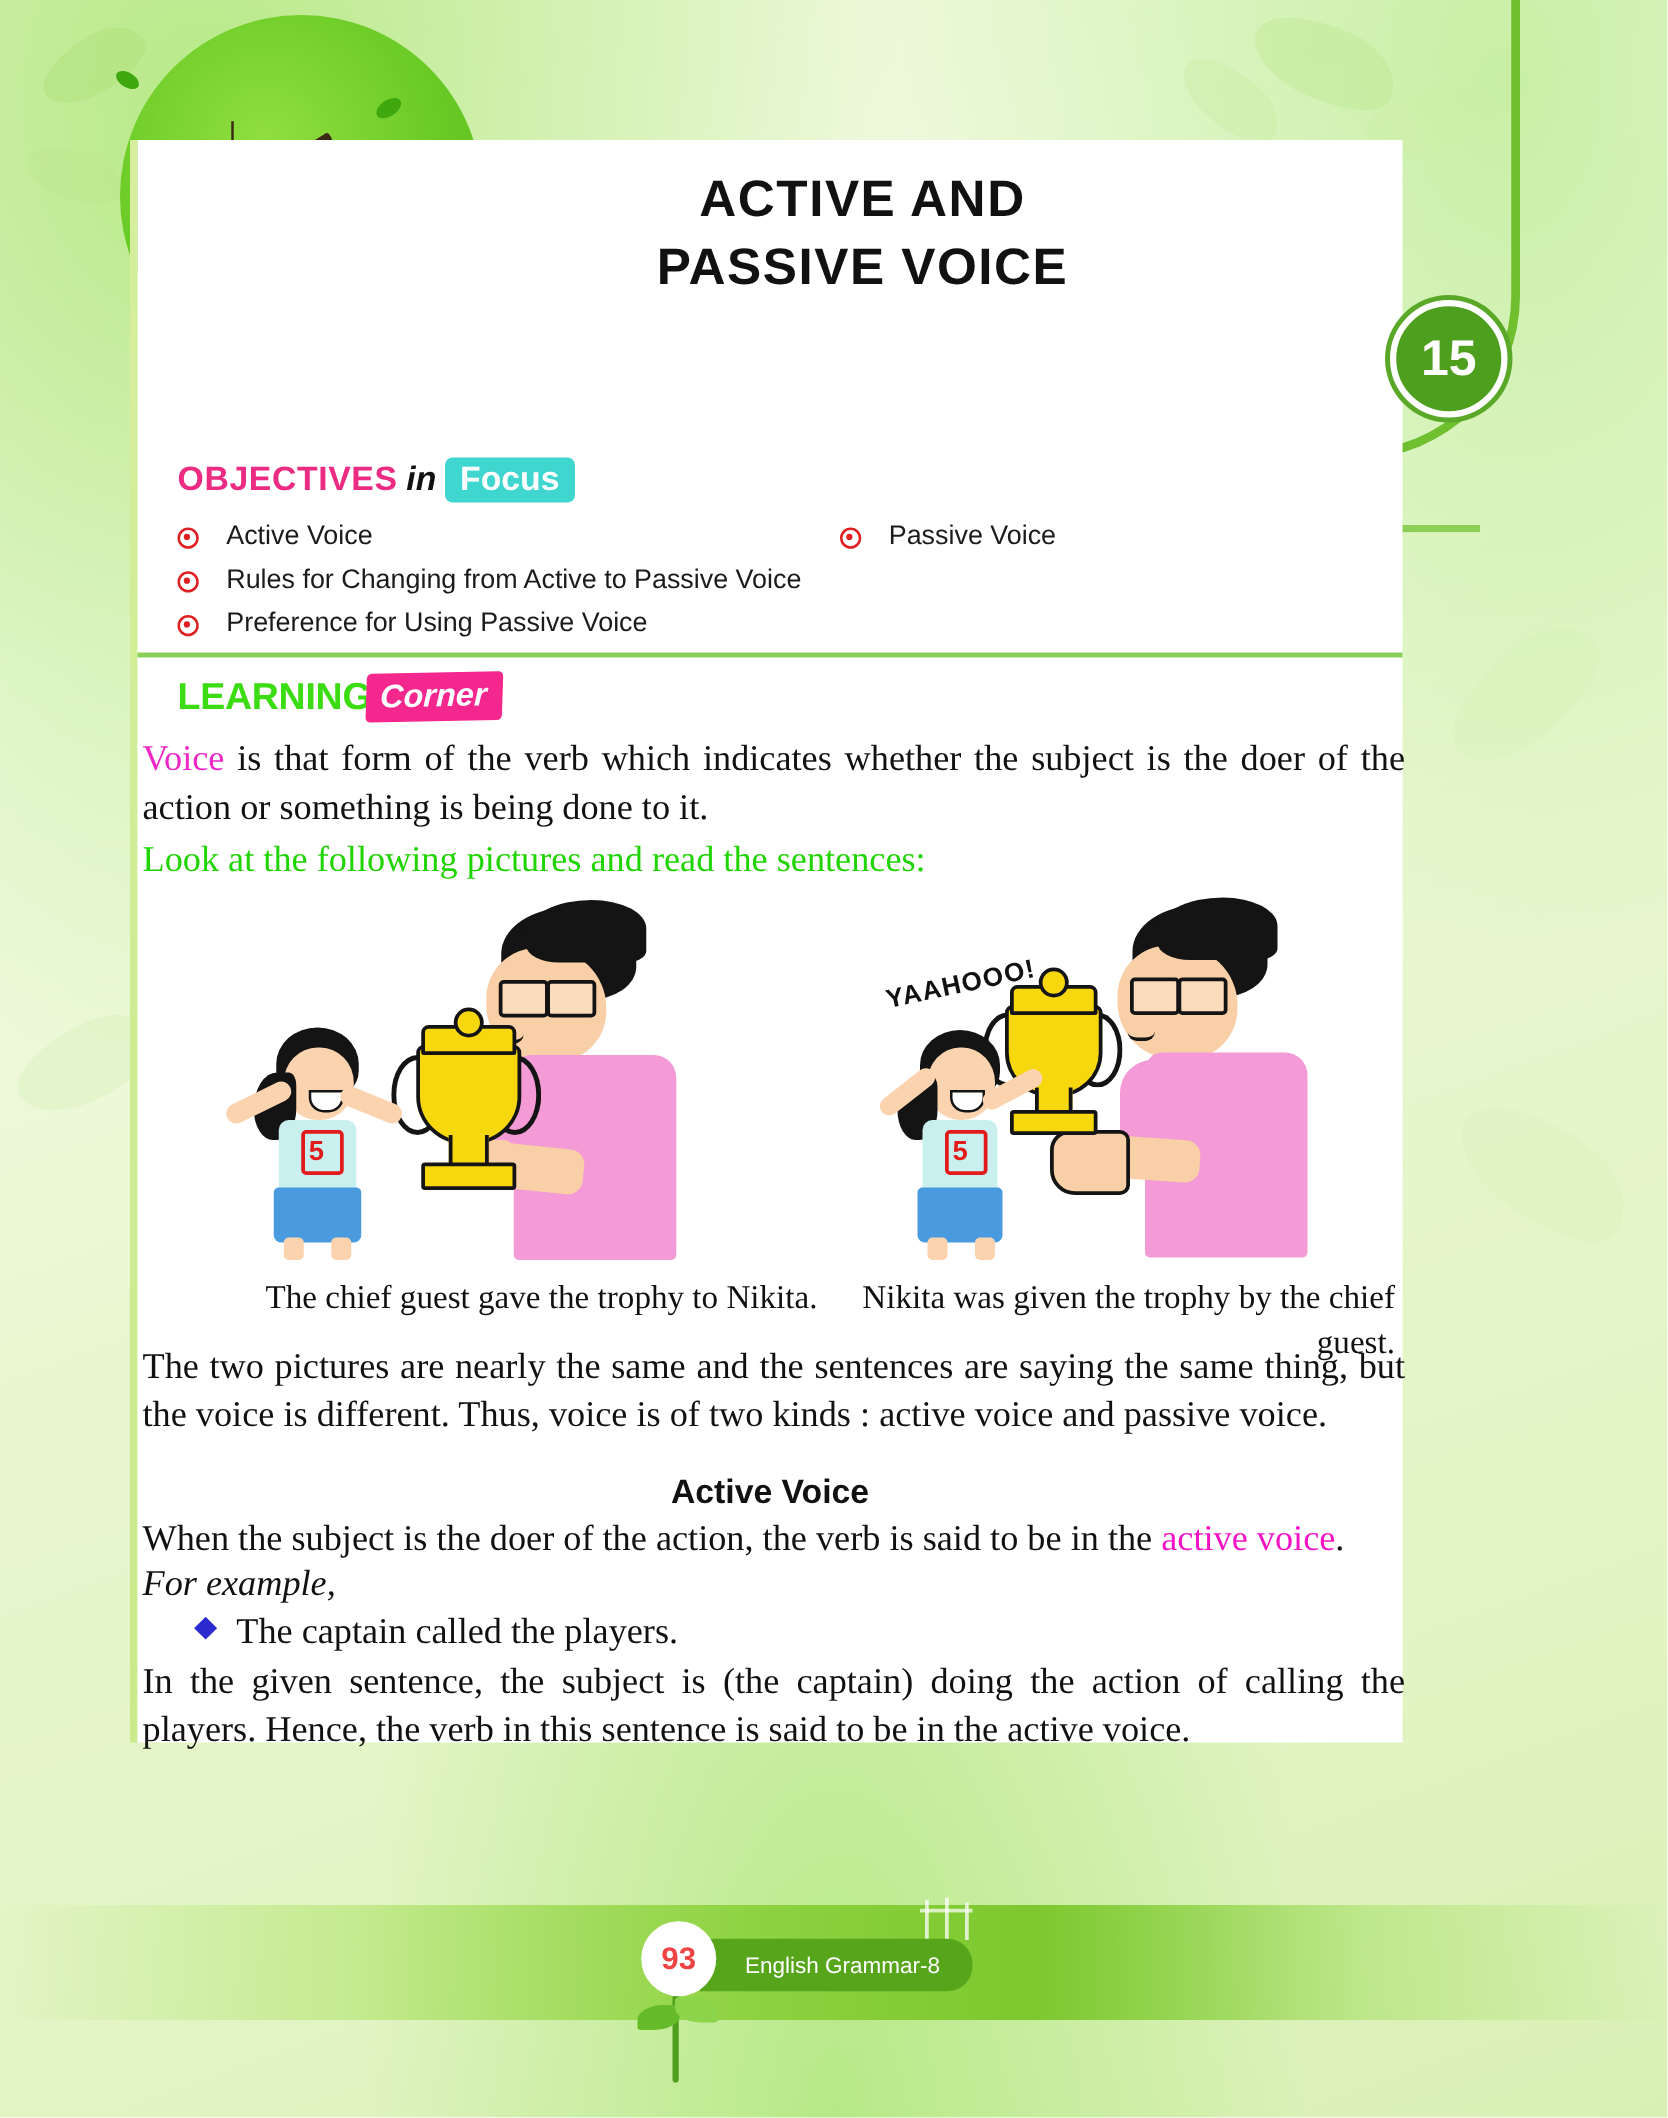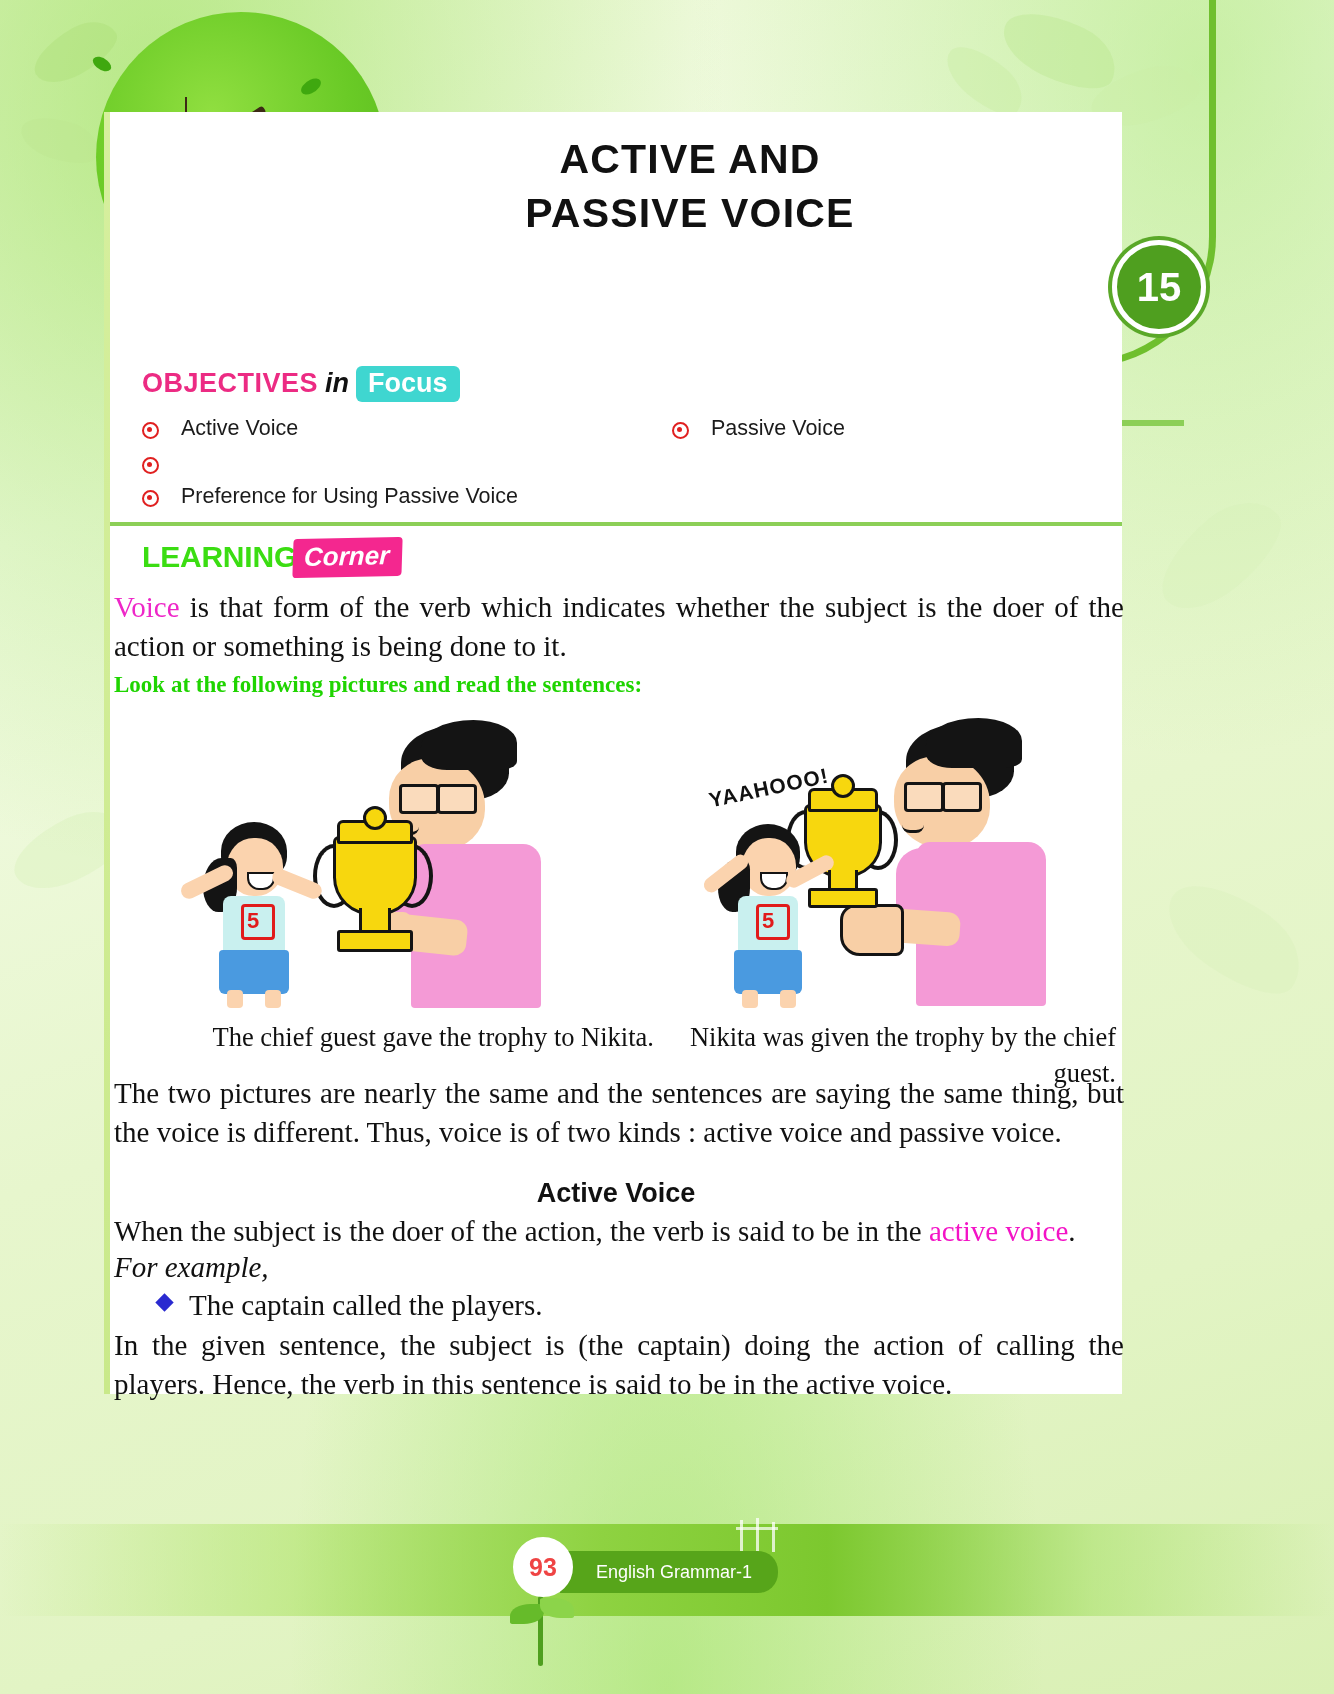--- a/index.html
+++ b/index.html
@@ -99,21 +99,21 @@
     margin-left:-4px;vertical-align:2px;
   }
   
   .body-text{
     position:absolute;font-family:"Liberation Serif",serif;font-size:29px;color:#111;
     line-height:1.34;text-align:justify;
   }
   .pink{color:#ee26c8;}
   .magenta{color:#f313c6;}
   .green-head{
-    position:absolute;font-family:"Liberation Serif",serif;font-weight:bold;font-size:23px;color:#1fd400;
+    position:absolute;font-family:"Liberation Serif",serif;font-weight:normal;font-size:29px;color:#1fd400;
   }
   .sec-head{
     position:absolute;width:1012px;text-align:center;
     font-family:"Liberation Sans",sans-serif;font-weight:bold;font-size:27px;color:#111;
   }
   .example-bullet{position:absolute;display:flex;align-items:flex-start;}
   .diamond{width:13px;height:13px;background:#2a2ad0;transform:rotate(45deg);margin:10px 18px 0 0;flex:none;}
   .italic{font-style:italic;}
   
   .ill{position:absolute;}
@@ -226,20 +226,21 @@
           <span>Active Voice</span>
         </div>
         <div class="obj-item col2">
           <span class="obj-bullet"></span>
           <span>Passive Voice</span>
         </div>
       </div>
       <div class="obj-row">
         <div class="obj-item col1" style="width:990px;">
           <span class="obj-bullet"></span>
+          <span>Rules for Changing from Active to Passive Voice</span>
         </div>
       </div>
       <div class="obj-row">
         <div class="obj-item col1">
           <span class="obj-bullet"></span>
           <span>Preference for Using Passive Voice</span>
         </div>
       </div>
     </div>
   </div>
@@ -350,17 +351,17 @@
   <div class="tower" style="left:740px;bottom:140px;height:34px;"></div>
   <div class="tower" style="left:756px;bottom:136px;height:40px;"></div>
   <div class="tower" style="left:772px;bottom:142px;height:30px;"></div>
   <div style="position:absolute;left:736px;bottom:164px;width:42px;height:3px;background:rgba(255,255,255,.7);"></div>
   <div class="sprout">
     <div class="sprout-stem"></div>
     <div class="sprout-leafL"></div>
     <div class="sprout-leafR"></div>
   </div>
   <div class="footer-pill">
-    <span>English Grammar-1</span>
+    <span>English Grammar-8</span>
   </div>
   <div class="footer-page">93</div>
 
 </div>
 
 </body></html>

